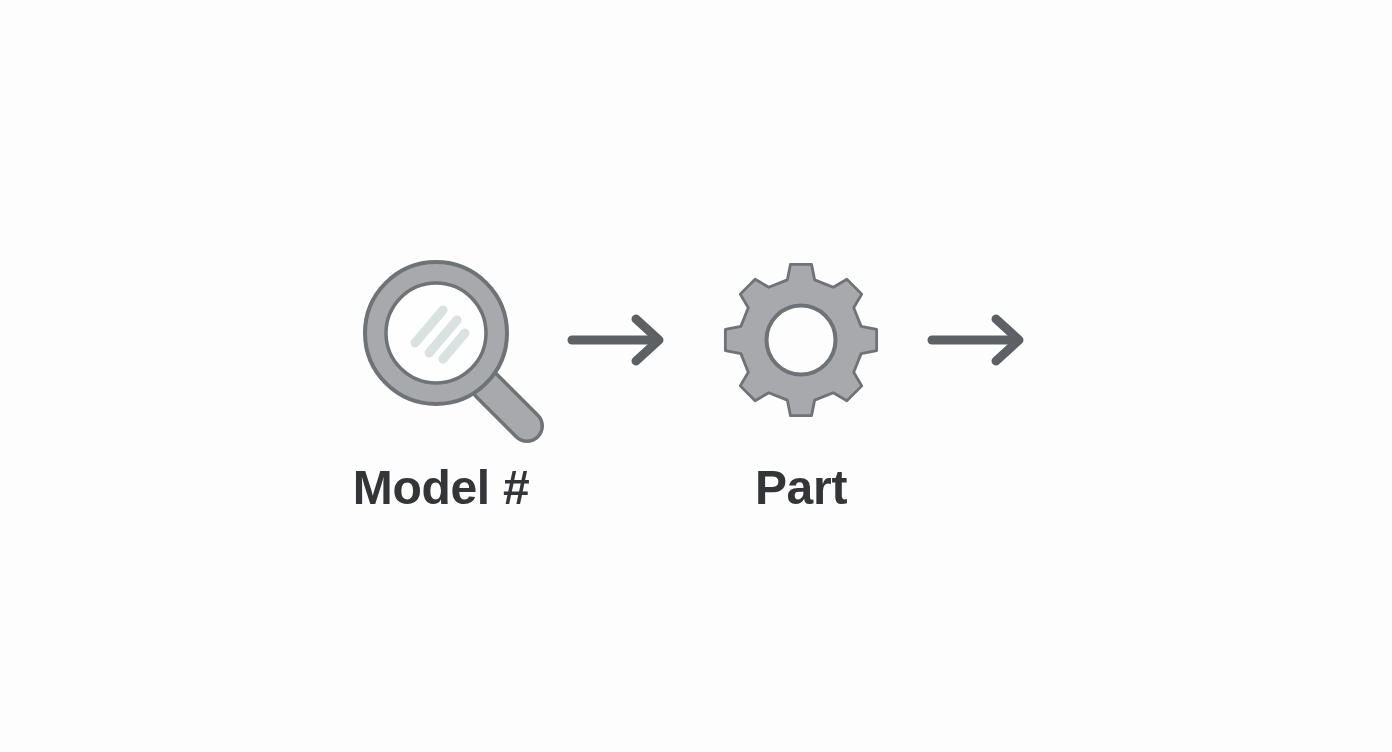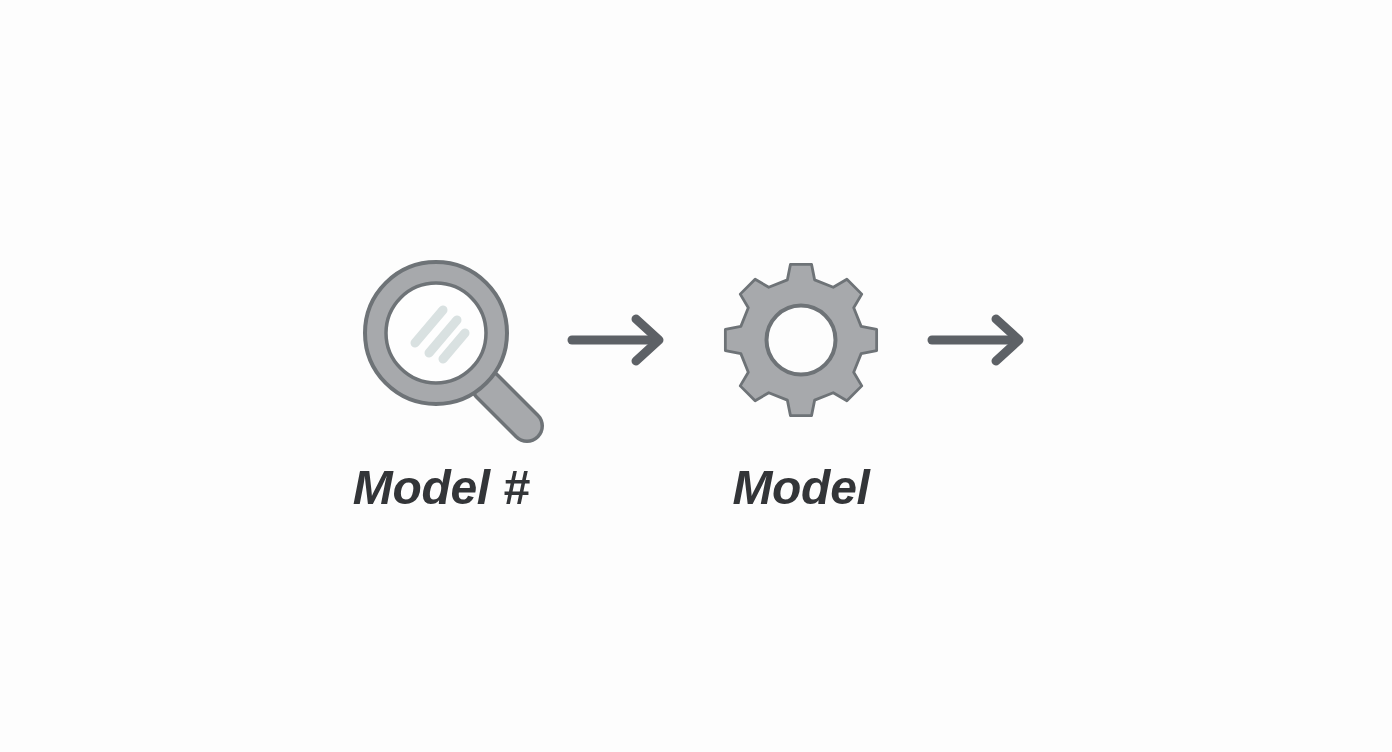--- a/index.html
+++ b/index.html
@@ -12,21 +12,20 @@
     background: #fdfdfd;
     font-family: "Liberation Sans", sans-serif;
     overflow: hidden;
   }
 
   #canvas {
     position: relative;
     width: 1392px;
     height: 752px;
     background: #fdfdfd;
-    font-style: italic;
   }
 
   .flow {
     position: absolute;
     left: 0;
     top: 0;
     width: 1392px;
     height: 752px;
     display: flex;
     flex-direction: row;
@@ -118,21 +117,21 @@
                   L 97 55 L 85 85 L 98 107 L 74 131
                   L 52 118 L 22 130 L 17 155 L -17 155
                   L -22 130 L -52 118 L -74 131 L -98 107
                   L -85 85 L -97 55 L -122 50 L -122 16
                   L -97 11 L -85 -19 L -98 -41 L -74 -65
                   L -52 -52 L -22 -64 Z" transform="scale(0.62) translate(0,-33)"></path>
             <circle cx="0" cy="0" r="34.5" fill="#fdfdfd" stroke="#6e7377" stroke-width="4"></circle>
           </g>
         </svg>
       </div>
-      <div class="step-label">Model</div>
+      <div class="step-label">Part</div>
     </div>
 
     <div class="connector">
       <svg width="110" height="60" viewBox="0 0 110 60" aria-hidden="true">
         <line x1="6" y1="30" x2="88" y2="30" stroke="#5d6166" stroke-width="9" stroke-linecap="round"></line>
         <polyline points="70,9 93,30 70,51" fill="none" stroke="#5d6166" stroke-width="9" stroke-linecap="round" stroke-linejoin="round"></polyline>
       </svg>
     </div>
 
 

